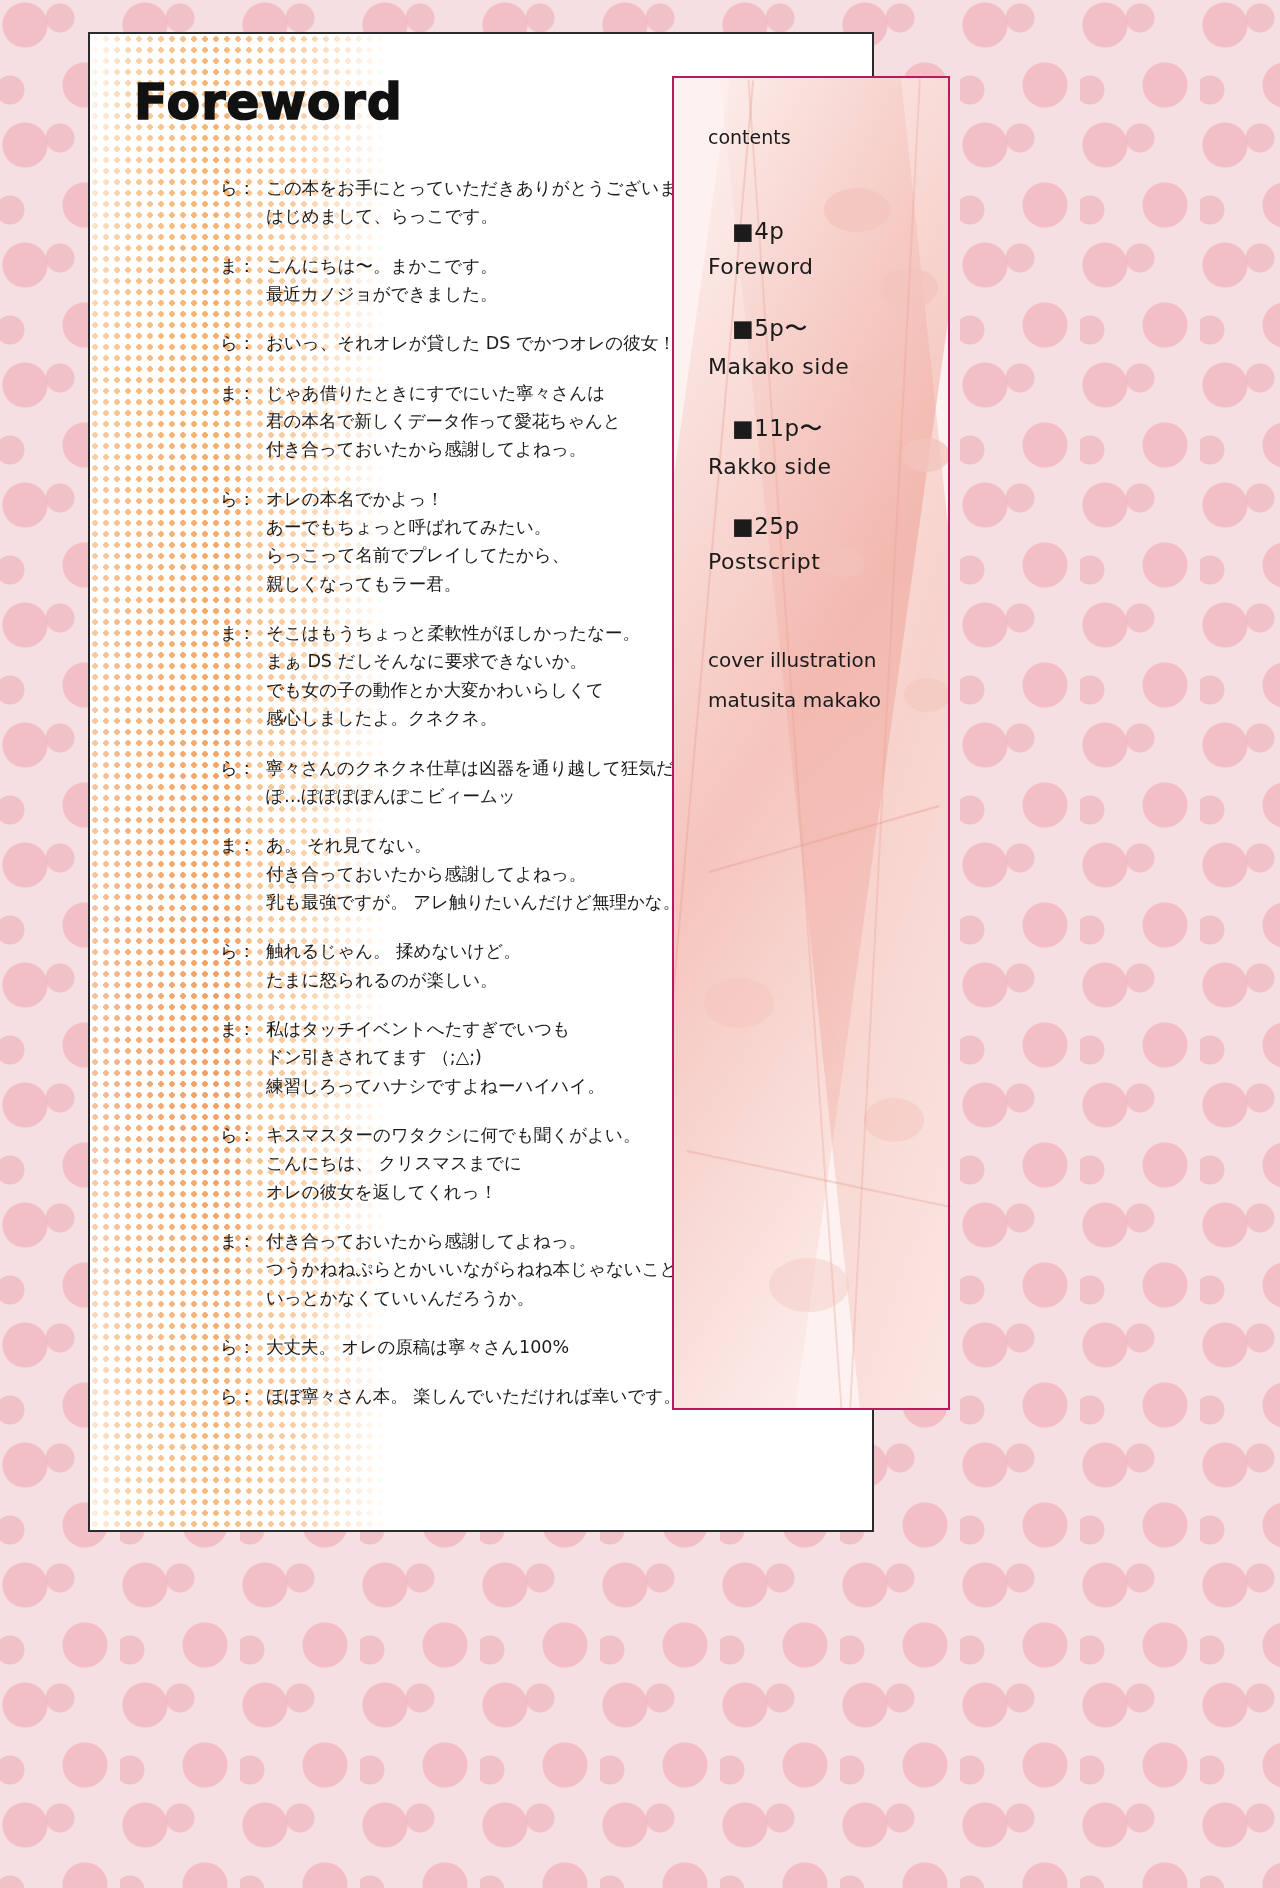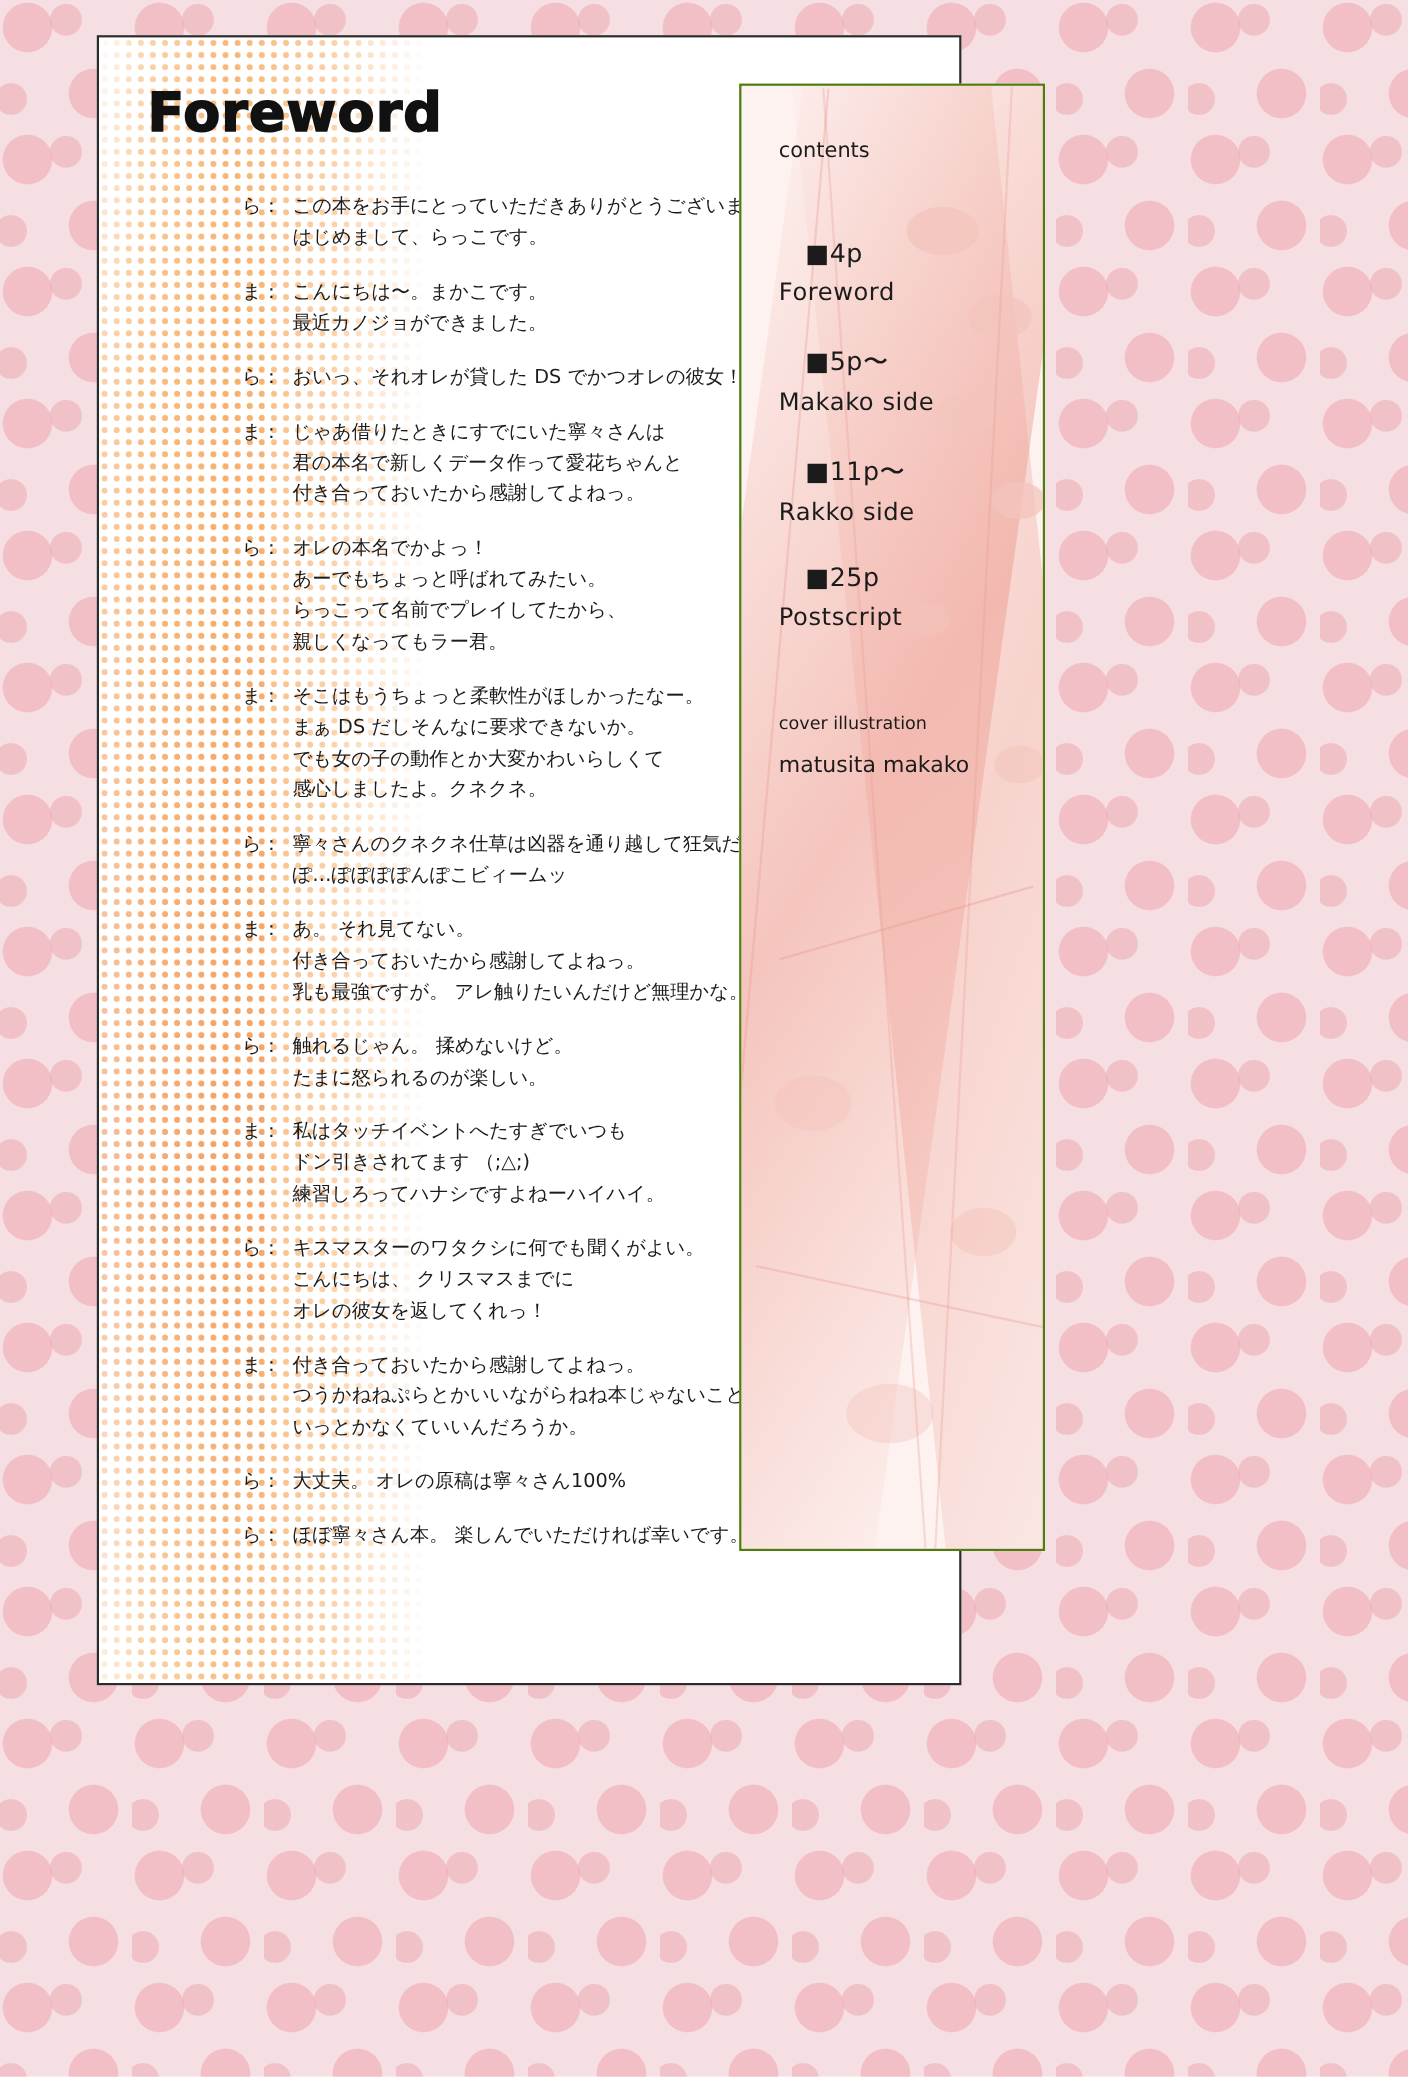--- a/index.html
+++ b/index.html
@@ -114,21 +114,21 @@
     white-space: nowrap;
   }
 
   
   .contents-panel {
     position: absolute;
     left: 672px;
     top: 76px;
     width: 278px;
     height: 1334px;
-    border: 2px solid #4d7c0f;
+    border: 2px solid #be185d;
     box-sizing: border-box;
     background: #fdf2f0;
     overflow: hidden;
   }
   
   .sketch {
     position: absolute;
     inset: 0;
     overflow: hidden;
   }
@@ -164,21 +164,21 @@
     margin-bottom: 10px;
     letter-spacing: .5px;
     margin-left: 24px;
   }
   .toc-name {
     font-size: 22px;
     margin-bottom: 34px;
     letter-spacing: .5px;
   }
   .credit-role {
-    font-size: 16px;
+    font-size: 20px;
     margin-top: 74px;
     margin-bottom: 16px;
   }
   .credit-name {
     font-size: 20px;
     margin-top: 10px;
   }
 </style>
 </head>
 <body>

